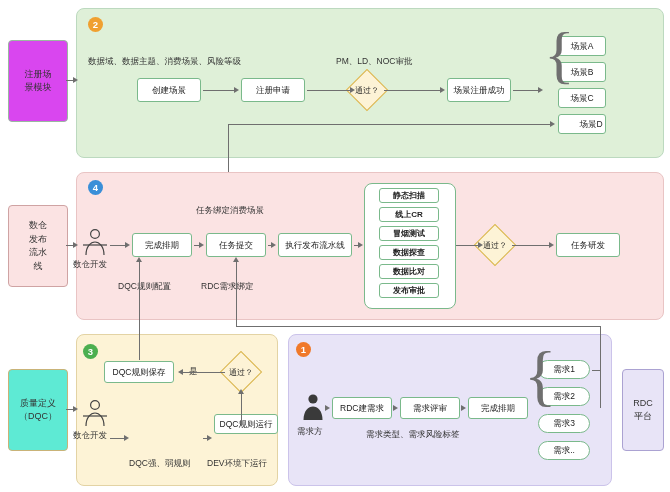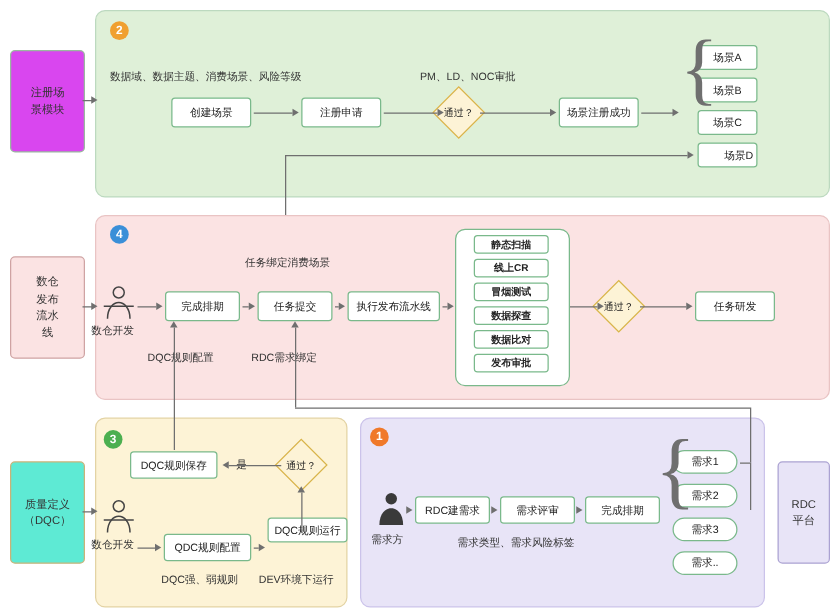--- a/index.html
+++ b/index.html
@@ -217,23 +217,20 @@
 
   <svg class="person" style="left:82px;top:399px;" width="26" height="28" viewBox="0 0 26 28">
     <circle cx="13" cy="6" r="4.4" fill="none" stroke="#444" stroke-width="1.2"></circle>
     <path d="M4 27 C4 18 9 14 13 14 C17 14 22 18 22 27" fill="none" stroke="#444" stroke-width="1.2"></path>
     <path d="M1 17 L25 17" stroke="#444" stroke-width="1.2"></path>
   </svg>
   <div class="txtlabel" style="left:73px;top:430px;">
     <span>数仓开发</span>
   </div>
 
-  <div class="box" style="left:131px;top:427px;width:70px;height:22px;">
-    <span>QDC规则配置</span>
-  </div>
   <div class="box" style="left:214px;top:414px;width:64px;height:20px;text-align:right;">
     <span>DQC规则运行</span>
   </div>
   <div class="hline" style="left:110px;top:438px;width:14px;"></div>
   <div class="arrowR" style="left:124px;top:434.8px;"></div>
   <div class="hline" style="left:203px;top:438px;width:4px;"></div>
   <div class="arrowR" style="left:207px;top:434.8px;"></div>
 
   <div class="txtlabel" style="left:129px;top:458px;">
     <span>DQC强、弱规则</span>

